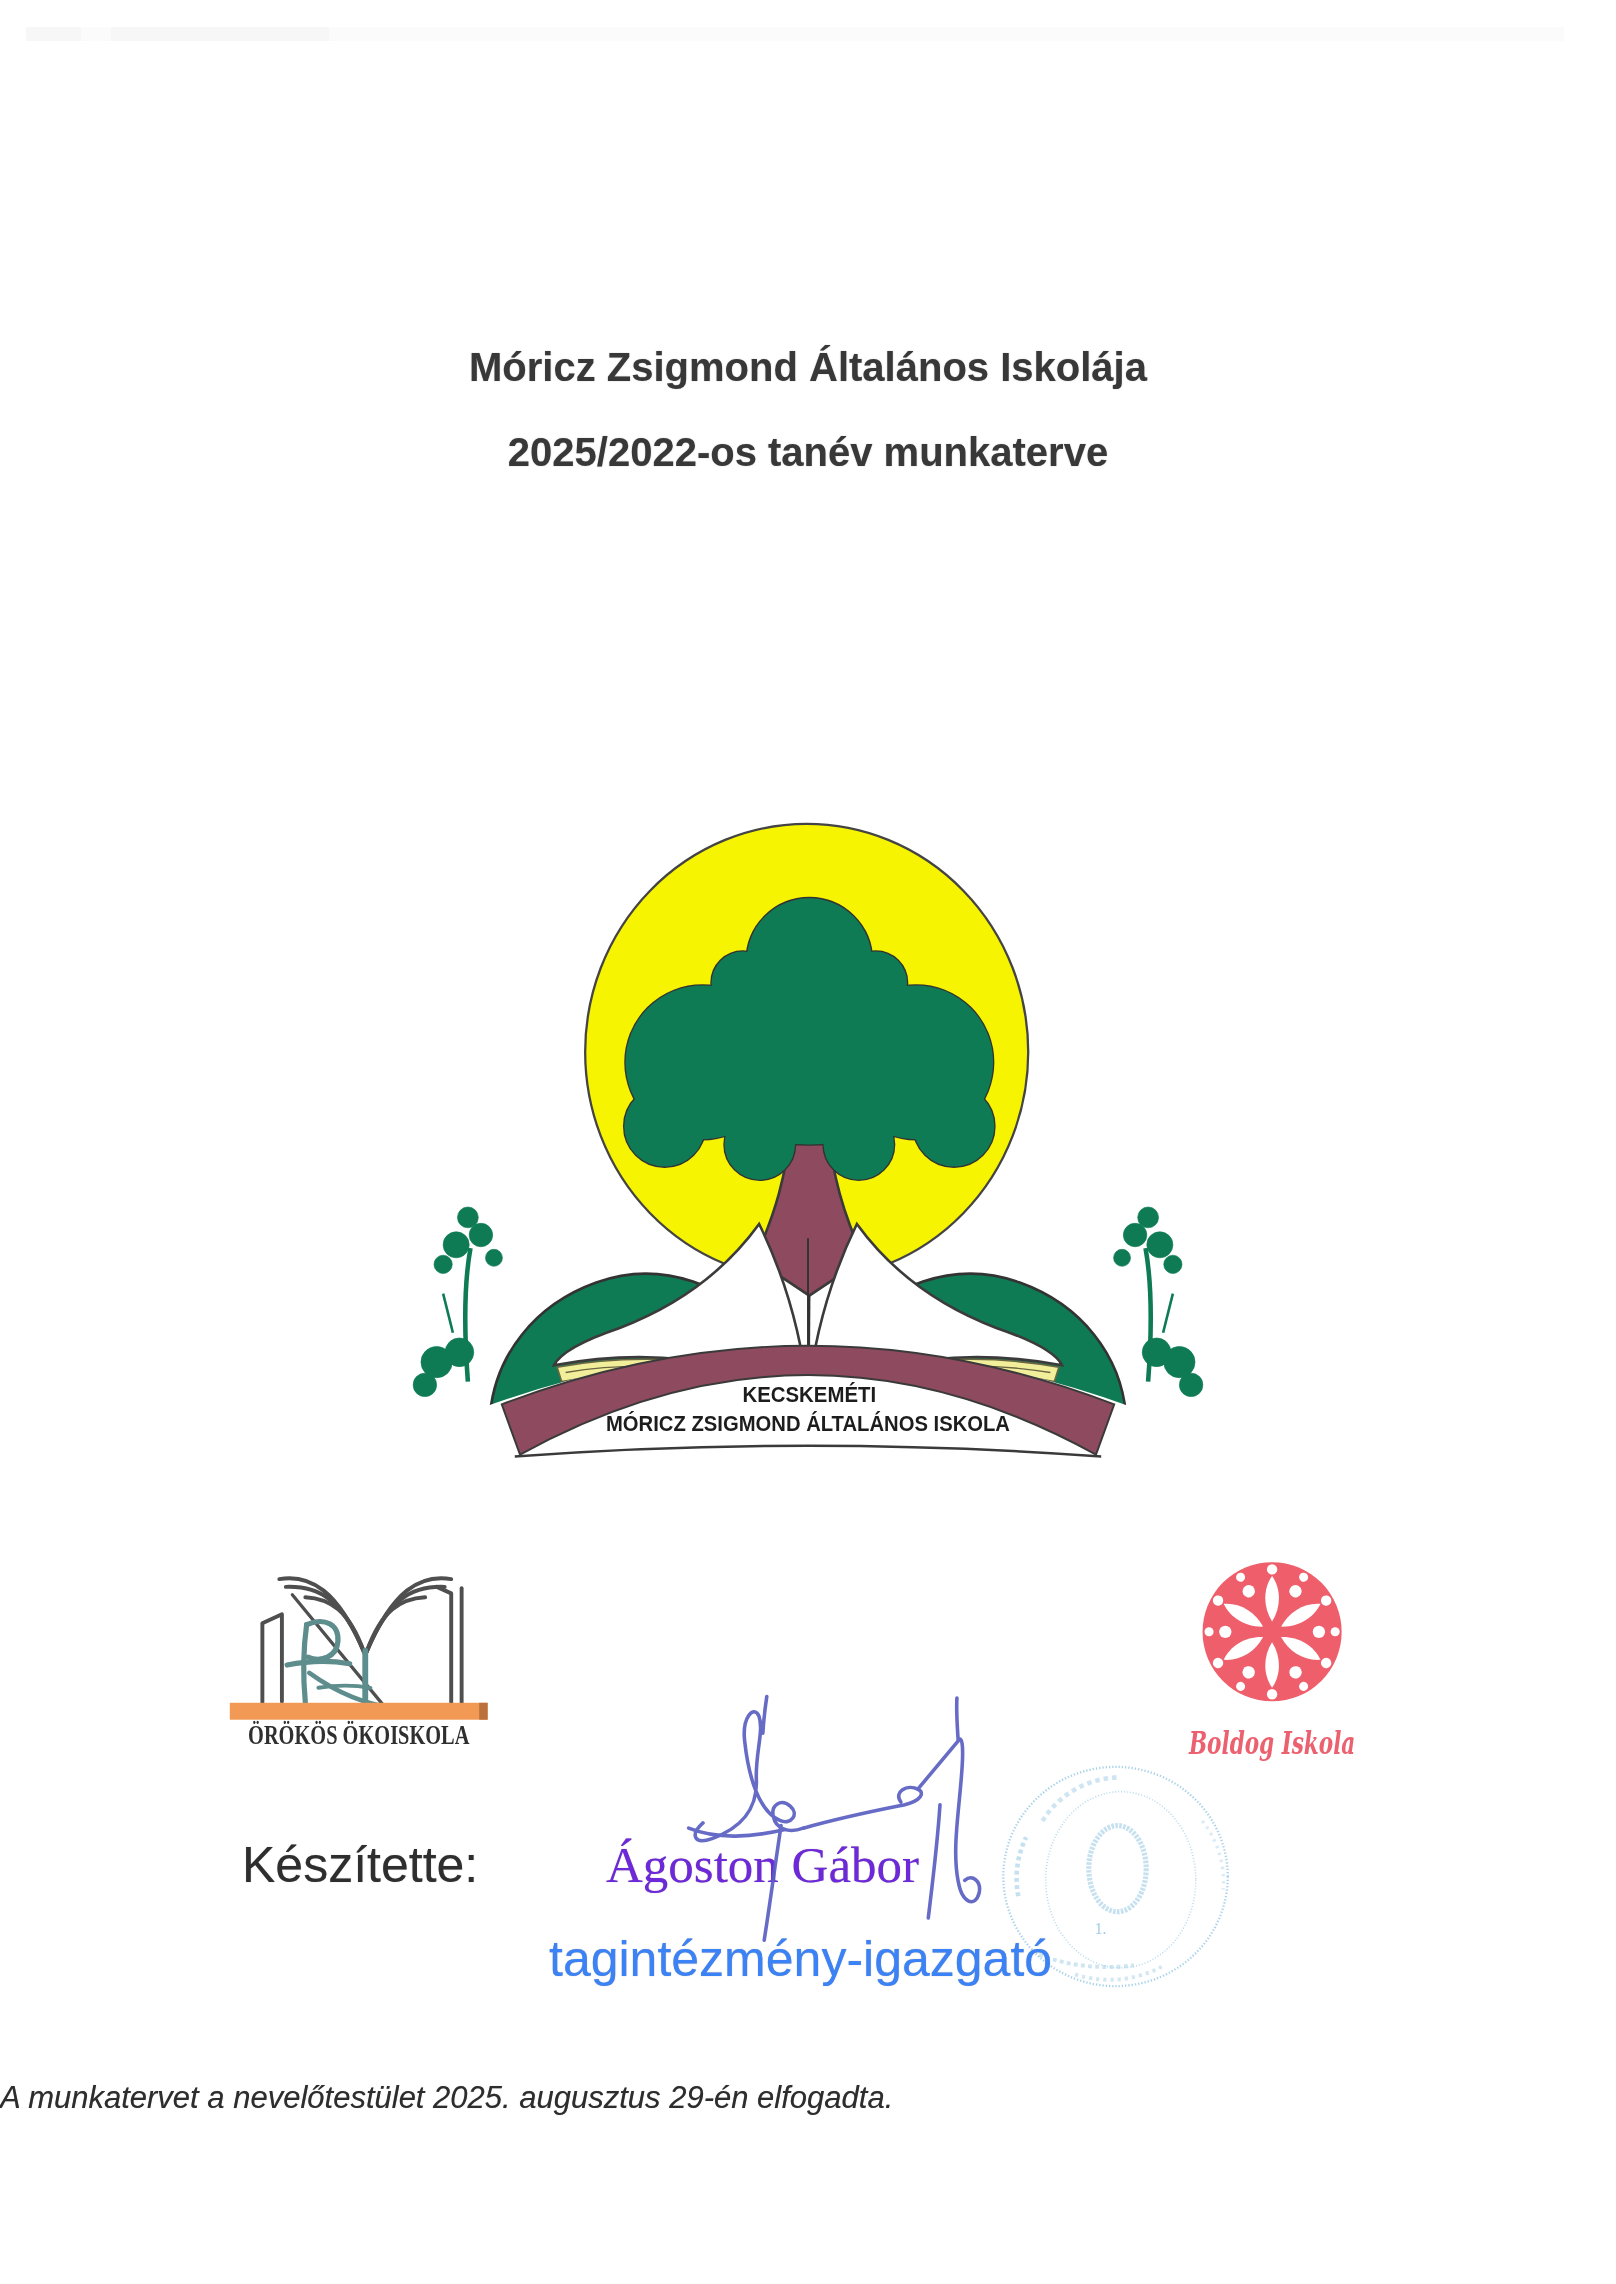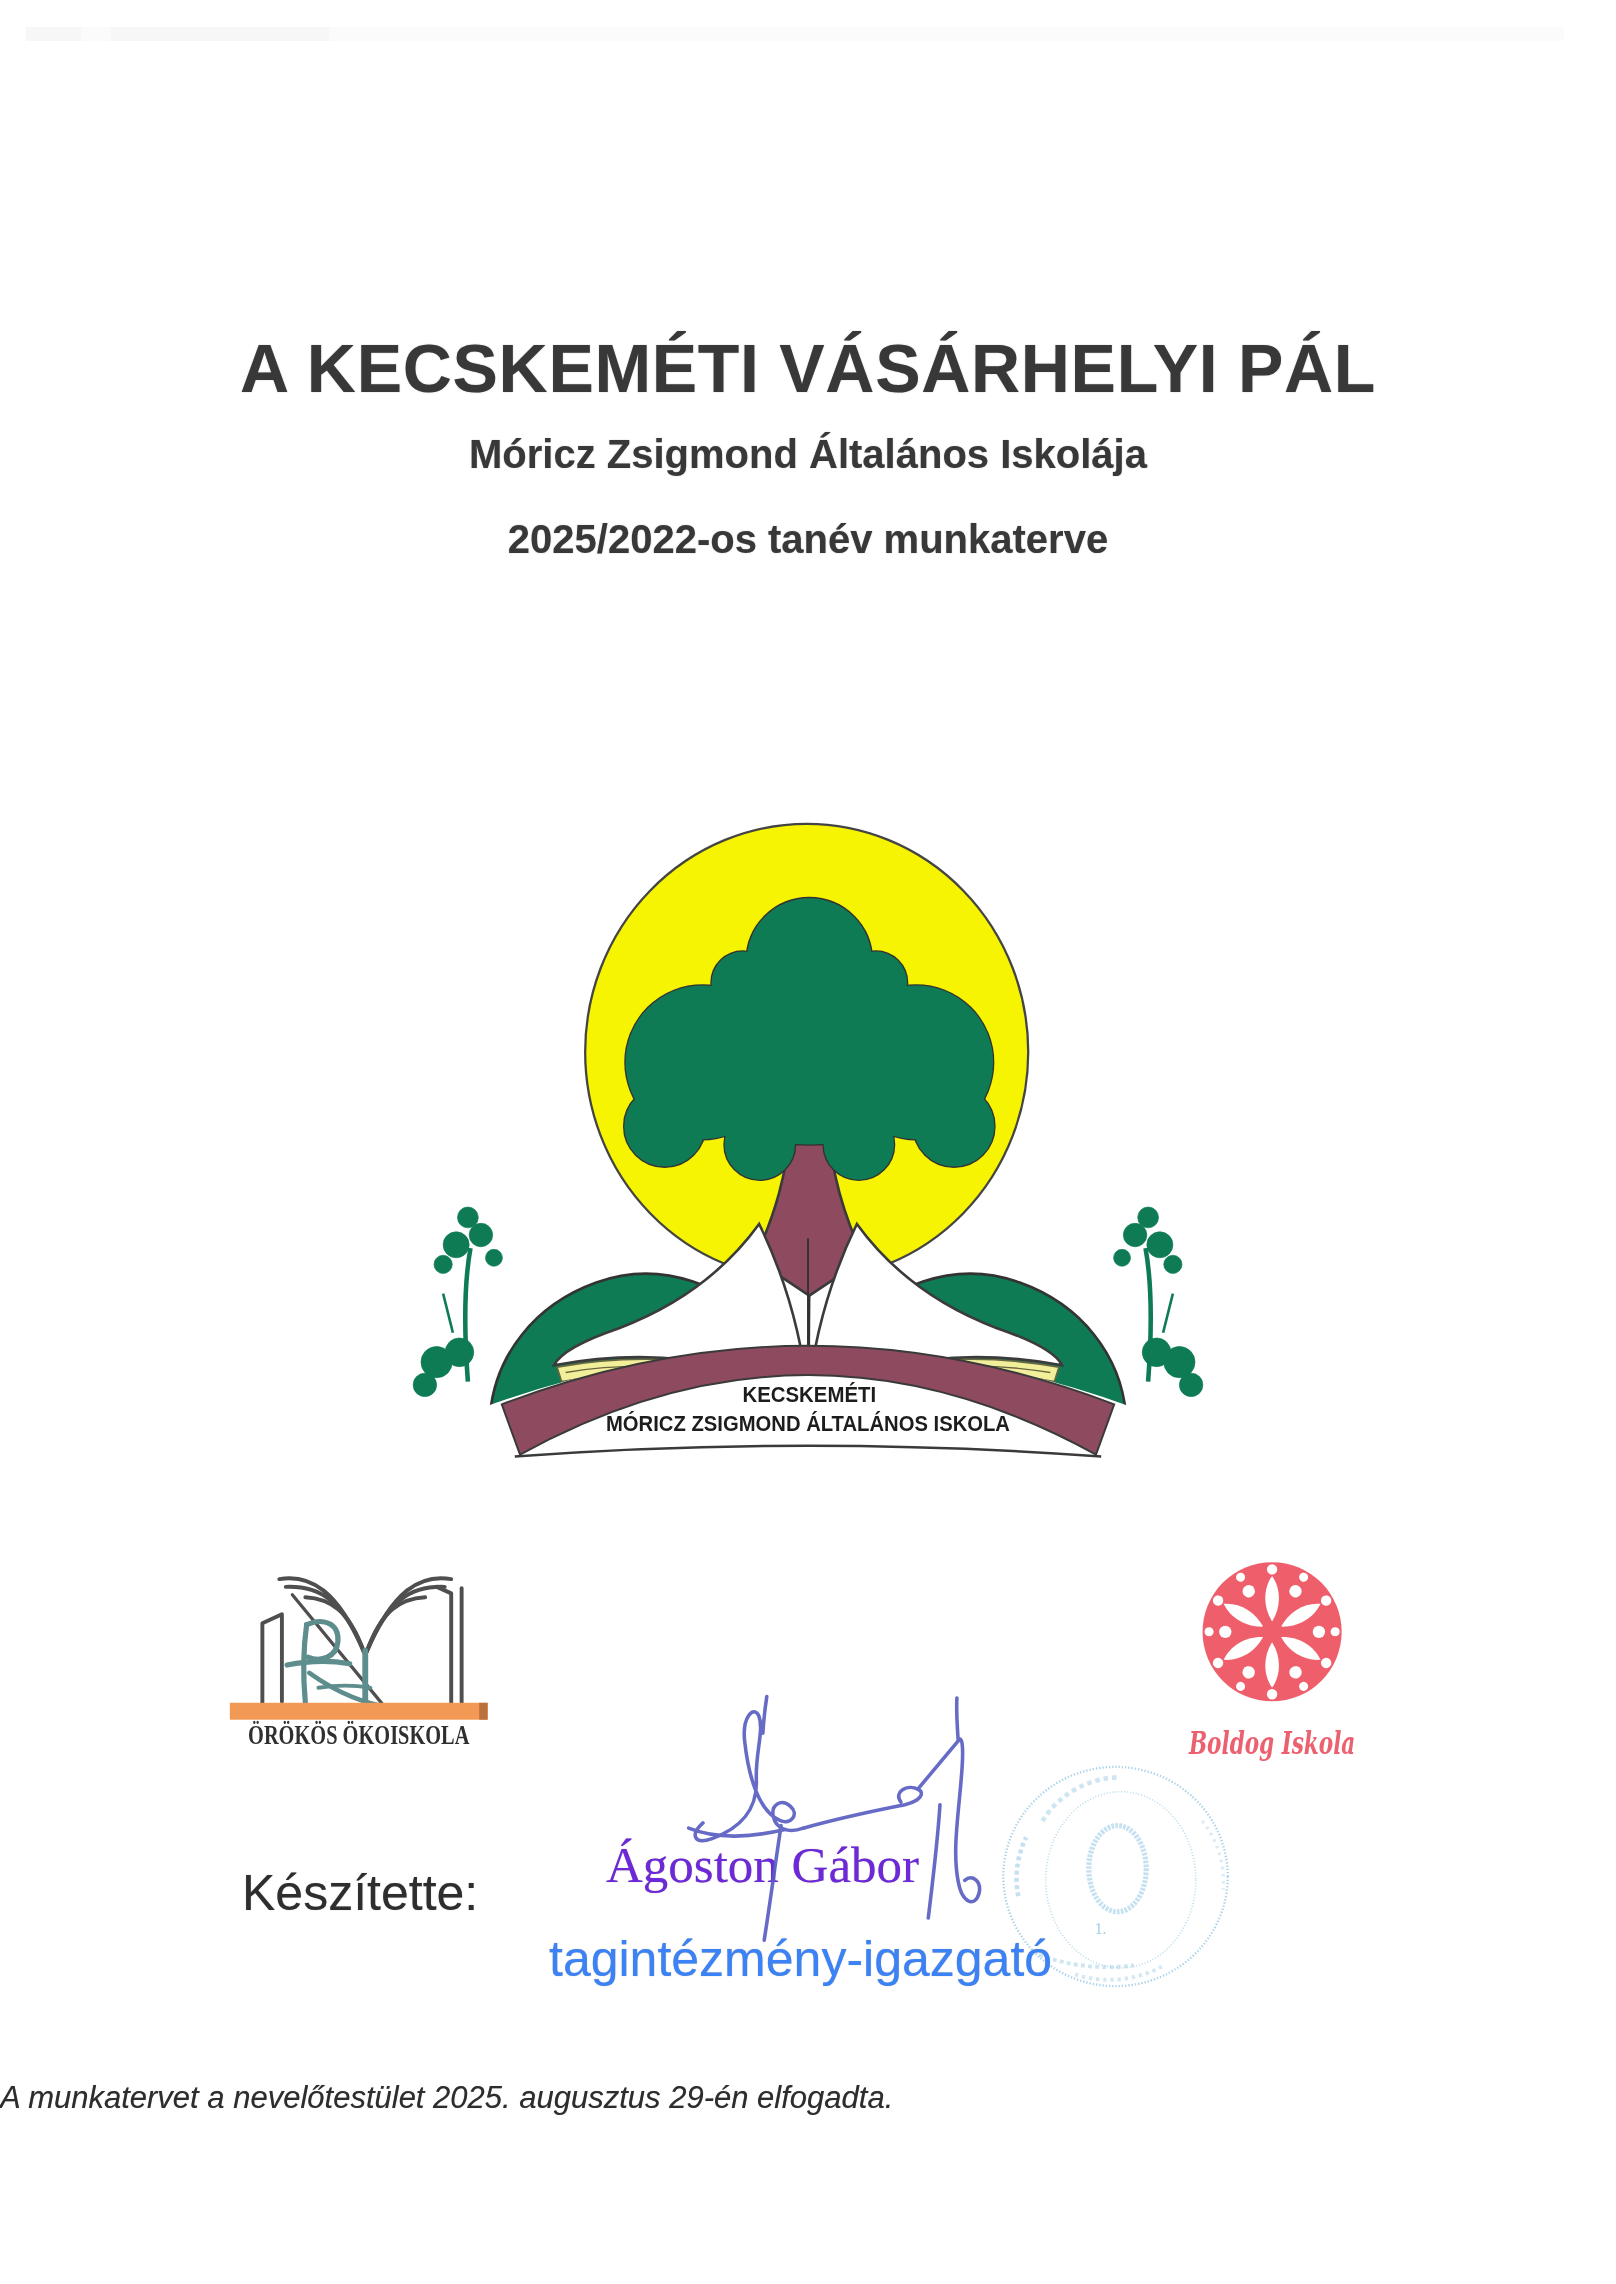--- a/index.html
+++ b/index.html
@@ -14,21 +14,20 @@
   .title {
     position:absolute; left:0; right:0; top:325px; text-align:center;
     font-weight:bold; color:#383838; text-shadow:0 0 1.3px rgba(55,55,55,.38);
   }
   .title .l-caps  { font-size:68px; line-height:87px; letter-spacing:0.7px; }
   .title .l-mixed { font-size:40px;  line-height:85px; letter-spacing:0px; }
 
   .prepared-label {
     position:absolute; left:242px; top:1836px; font-size:50px; color:#2e2e2e;
     text-shadow:0 0 1px rgba(46,46,46,.45);
-    margin-top:28px;
   }
   .prepared-name {
     position:absolute; left:606px; top:1836px; font-size:51px; color:#6d28d9;
     text-shadow:0 0 1px rgba(46,46,46,.45);
     font-family:Liberation Serif, serif;
   }
   .prepared-role {
     position:absolute; left:533px; top:1930px; font-size:50px; color:#3b82f6;
     text-shadow:0 0 1px rgba(46,46,46,.45);
     margin-left:16px;
@@ -46,21 +45,20 @@
   .svg-sign    { left:678px; top:1681px; }
 </style>
 </head>
 <body>
 
 <div class="scan-band"></div>
 <div class="scan-block" style="left:26px;width:55px;"></div>
 <div class="scan-block" style="left:111px;width:218px;"></div>
 
 <div class="title">
-  <div class="l-caps">A KECSKEMÉTI VÁSÁRHELYI PÁL</div>
   <div class="l-mixed">Móricz Zsigmond Általános Iskolája</div>
   <div class="l-mixed">2025/2022-os tanév munkaterve</div>
 </div>
 
 <svg class="svg-school" width="834" height="756" viewBox="0 0 1280 1160">
 
   <ellipse cx="638" cy="474" rx="340" ry="350" stroke="#444" stroke-width="3.5" fill="#f6f400"></ellipse>
 
   <g>
     <path d="M612 590 C608 660 590 722 558 792 L642 848 L726 792 C694 722 676 660 672 590 Z" stroke="#3a3a3a" stroke-width="4" fill="#8e4a5e"></path>

